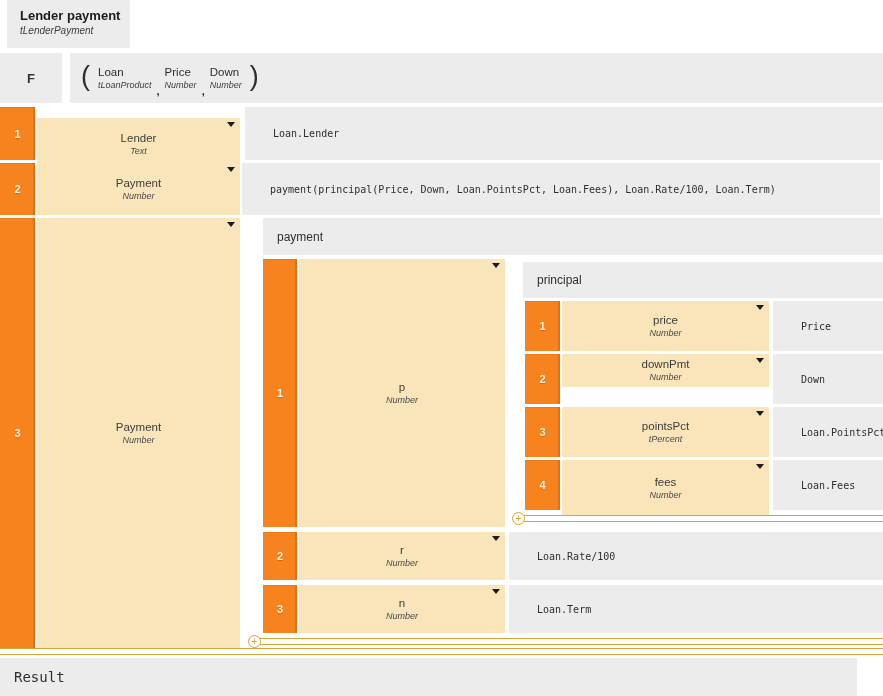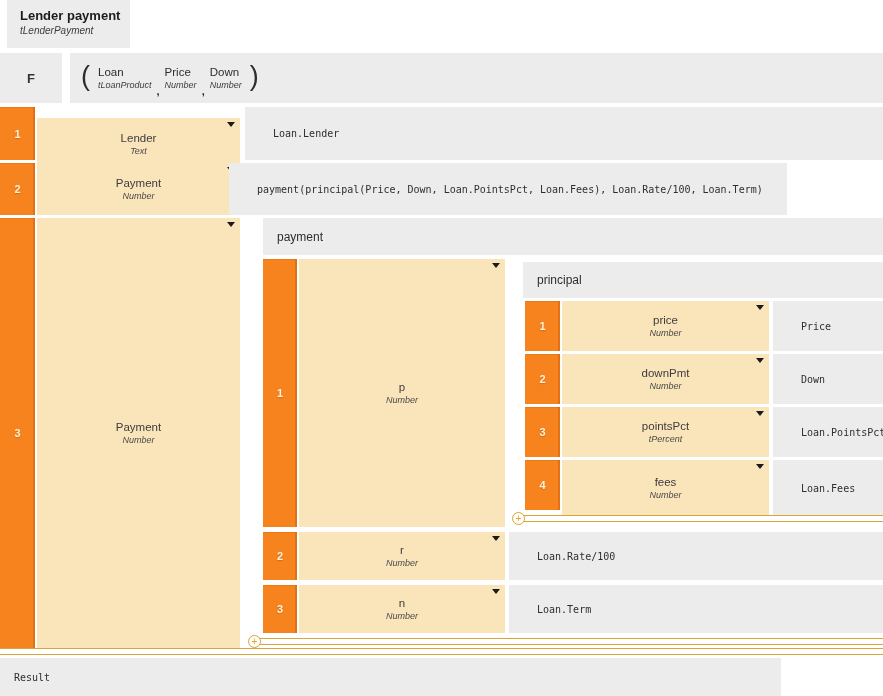--- a/index.html
+++ b/index.html
@@ -40,23 +40,23 @@
   .panel-header{position:absolute;background:var(--c-gray);display:flex;align-items:center;padding-left:14px;
     font-size:12px;color:#2e2e2e;}
 
   .add-ind{position:absolute;height:15px;display:flex;align-items:center;cursor:pointer;}
   .add-circle{position:relative;width:13px;height:13px;flex:none;border:1px solid var(--c-gold);
     border-radius:50%;background:#fffdf6;z-index:2;}
   .add-circle::before{content:'+';position:absolute;left:0;top:0;width:11px;height:11px;
     color:var(--c-gold);font-size:10px;line-height:11px;text-align:center;}
   .add-lines{flex:1;height:7px;border-top:1px solid var(--c-gold);border-bottom:1px solid var(--c-gold);margin-left:-7px;}
 
-  .result-bar{position:absolute;left:0;top:658px;width:781px;height:38px;background:var(--c-gray);
+  .result-bar{position:absolute;left:0;top:658px;width:857px;height:38px;background:var(--c-gray);
     display:flex;align-items:center;padding-left:14px;font-family:"DejaVu Sans Mono", monospace;
-    font-size:10px;color:var(--c-mono-text);}
+    font-size:14px;color:var(--c-mono-text);}
 </style>
 </head>
 <body>
 
 <div class="canvas">
 
   <div class="tab">
     <div class="tab-title">Lender payment</div>
     <div class="tab-sub">tLenderPayment</div>
   </div>
@@ -88,21 +88,21 @@
     <span class="tp">Text</span>
   </div>
   <div class="val-cell" style="left:245px;top:107px;width:638px;height:53px">Loan.Lender</div>
 
   <div class="num-cell" style="left:0;top:163px;width:35px;height:52px">2</div>
   <div class="name-cell" style="left:37px;top:163px;width:203px;height:52px">
     <span class="dd-arrow"></span>
     <span class="nm">Payment</span>
     <span class="tp">Number</span>
   </div>
-  <div class="val-cell" style="left:229px;top:163px;width:558px;height:52px">payment(principal(Price, Down, Loan.PointsPct, Loan.Fees), Loan.Rate/100, Loan.Term)</div>
+  <div class="val-cell" style="left:242px;top:163px;width:638px;height:52px">payment(principal(Price, Down, Loan.PointsPct, Loan.Fees), Loan.Rate/100, Loan.Term)</div>
 
   <div class="num-cell" style="left:0;top:218px;width:35px;height:430px">3</div>
   <div class="name-cell" style="left:37px;top:218px;width:203px;height:430px">
     <span class="dd-arrow"></span>
     <span class="nm">Payment</span>
     <span class="tp">Number</span>
   </div>
 
   <div class="panel-header" style="left:263px;top:218px;width:620px;height:37px">payment</div>
 
@@ -117,42 +117,42 @@
 
   <div class="num-cell" style="left:525px;top:301px;width:35px;height:50px">1</div>
   <div class="name-cell" style="left:562px;top:301px;width:207px;height:50px">
     <span class="dd-arrow"></span>
     <span class="nm">price</span>
     <span class="tp">Number</span>
   </div>
   <div class="val-cell" style="left:773px;top:301px;width:110px;height:50px">Price</div>
 
   <div class="num-cell" style="left:525px;top:354px;width:35px;height:50px">2</div>
-  <div class="name-cell" style="left:562px;top:354px;width:207px;height:50px">
+  <div class="name-cell" style="left:562px;top:354px;width:207px;height:33px">
     <span class="dd-arrow"></span>
     <span class="nm">downPmt</span>
     <span class="tp">Number</span>
   </div>
   <div class="val-cell" style="left:773px;top:354px;width:110px;height:50px">Down</div>
 
   <div class="num-cell" style="left:525px;top:407px;width:35px;height:50px">3</div>
   <div class="name-cell" style="left:562px;top:407px;width:207px;height:50px">
     <span class="dd-arrow"></span>
     <span class="nm">pointsPct</span>
     <span class="tp">tPercent</span>
   </div>
   <div class="val-cell" style="left:773px;top:407px;width:110px;height:50px">Loan.PointsPct</div>
 
   <div class="num-cell" style="left:525px;top:460px;width:35px;height:50px">4</div>
   <div class="name-cell" style="left:562px;top:460px;width:207px;height:56px">
     <span class="dd-arrow"></span>
     <span class="nm">fees</span>
     <span class="tp">Number</span>
   </div>
-  <div class="val-cell" style="left:773px;top:460px;width:110px;height:56px">Loan.Fees</div>
+  <div class="val-cell" style="left:773px;top:460px;width:110px;height:50px">Loan.Fees</div>
 
   <div class="add-ind" style="left:512px;top:511px;width:371px">
     <span class="add-circle"></span>
     <span class="add-lines"></span>
   </div>
 
   <div class="num-cell" style="left:263px;top:532px;width:34px;height:48px">2</div>
   <div class="name-cell" style="left:299px;top:532px;width:206px;height:48px">
     <span class="dd-arrow"></span>
     <span class="nm">r</span>

